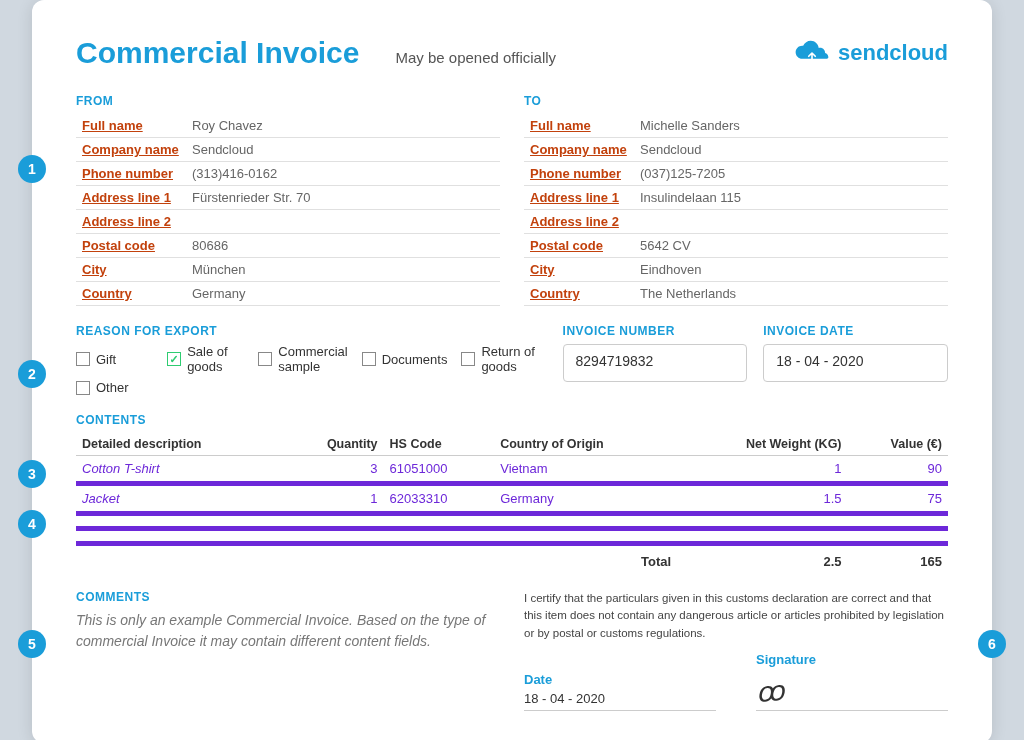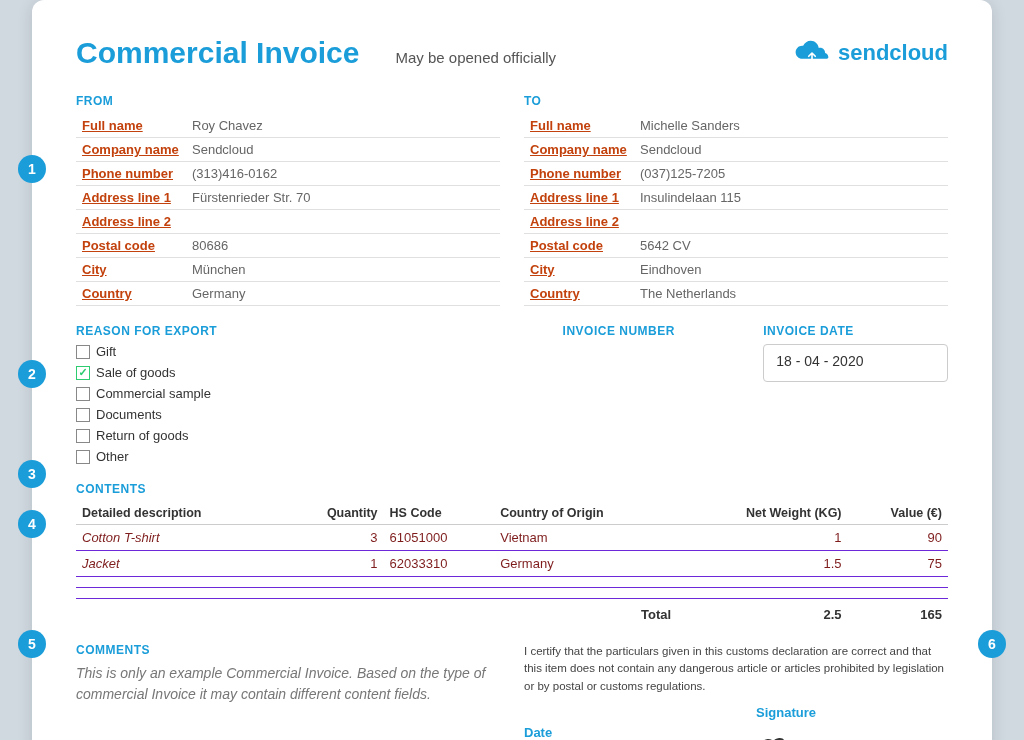--- a/index.html
+++ b/index.html
@@ -111,21 +111,21 @@
       border-radius: 4px;
       padding: 8px 12px;
       font-size: 14px;
       color: #333;
       margin-top: 4px;
       min-height: 38px;
     }
     
     .checkbox-grid {
       display: grid;
-      grid-template-columns: 1fr;
+      grid-template-columns: 1fr 1fr 1fr 1fr 1fr;
       grid-template-rows: auto auto;
       gap: 6px 14px;
       margin-top: 6px;
     }
     .checkbox-item {
       display: flex;
       align-items: center;
       gap: 6px;
       font-size: 13px;
       color: #333;
@@ -164,22 +164,22 @@
       text-align: left;
       font-weight: 600;
       color: #333;
       border-bottom: 1.5px solid #ccc;
       padding: 4px 6px;
       font-size: 12.5px;
     }
     .contents-table th.right { text-align: right; margin-top: 32px; }
     .contents-table td {
       padding: 5px 6px;
-      border-bottom: 1px solid #6d28d9;
-      color: #7f1d1d;
+      border-bottom: 5px solid #6d28d9;
+      color: #6d28d9;
     }
     .contents-table td.right { text-align: right; }
     .contents-table td.italic { font-style: italic; }
     .total-row td {
       padding-top: 8px;
       font-weight: 600;
       color: #333;
       border-bottom: none;
       border-top: 1.5px solid #ccc;
     }
@@ -401,20 +401,21 @@
           <div class="checkbox-item">
             <div class="checkbox-box"></div>
             <span>Other</span>
           </div>
         </div>
     </div>
 
     <div class="invoice-meta-section">
       <div class="invoice-number-block">
         <div class="section-label">INVOICE NUMBER</div>
+        <div class="invoice-value-box">8294719832</div>
       </div>
       <div class="invoice-date-block">
         <div class="section-label">INVOICE DATE</div>
         <div class="invoice-value-box">18 - 04 - 2020</div>
       </div>
     </div>
   </div>
 
   <div class="contents-section">
     <div class="section-label">CONTENTS</div>

